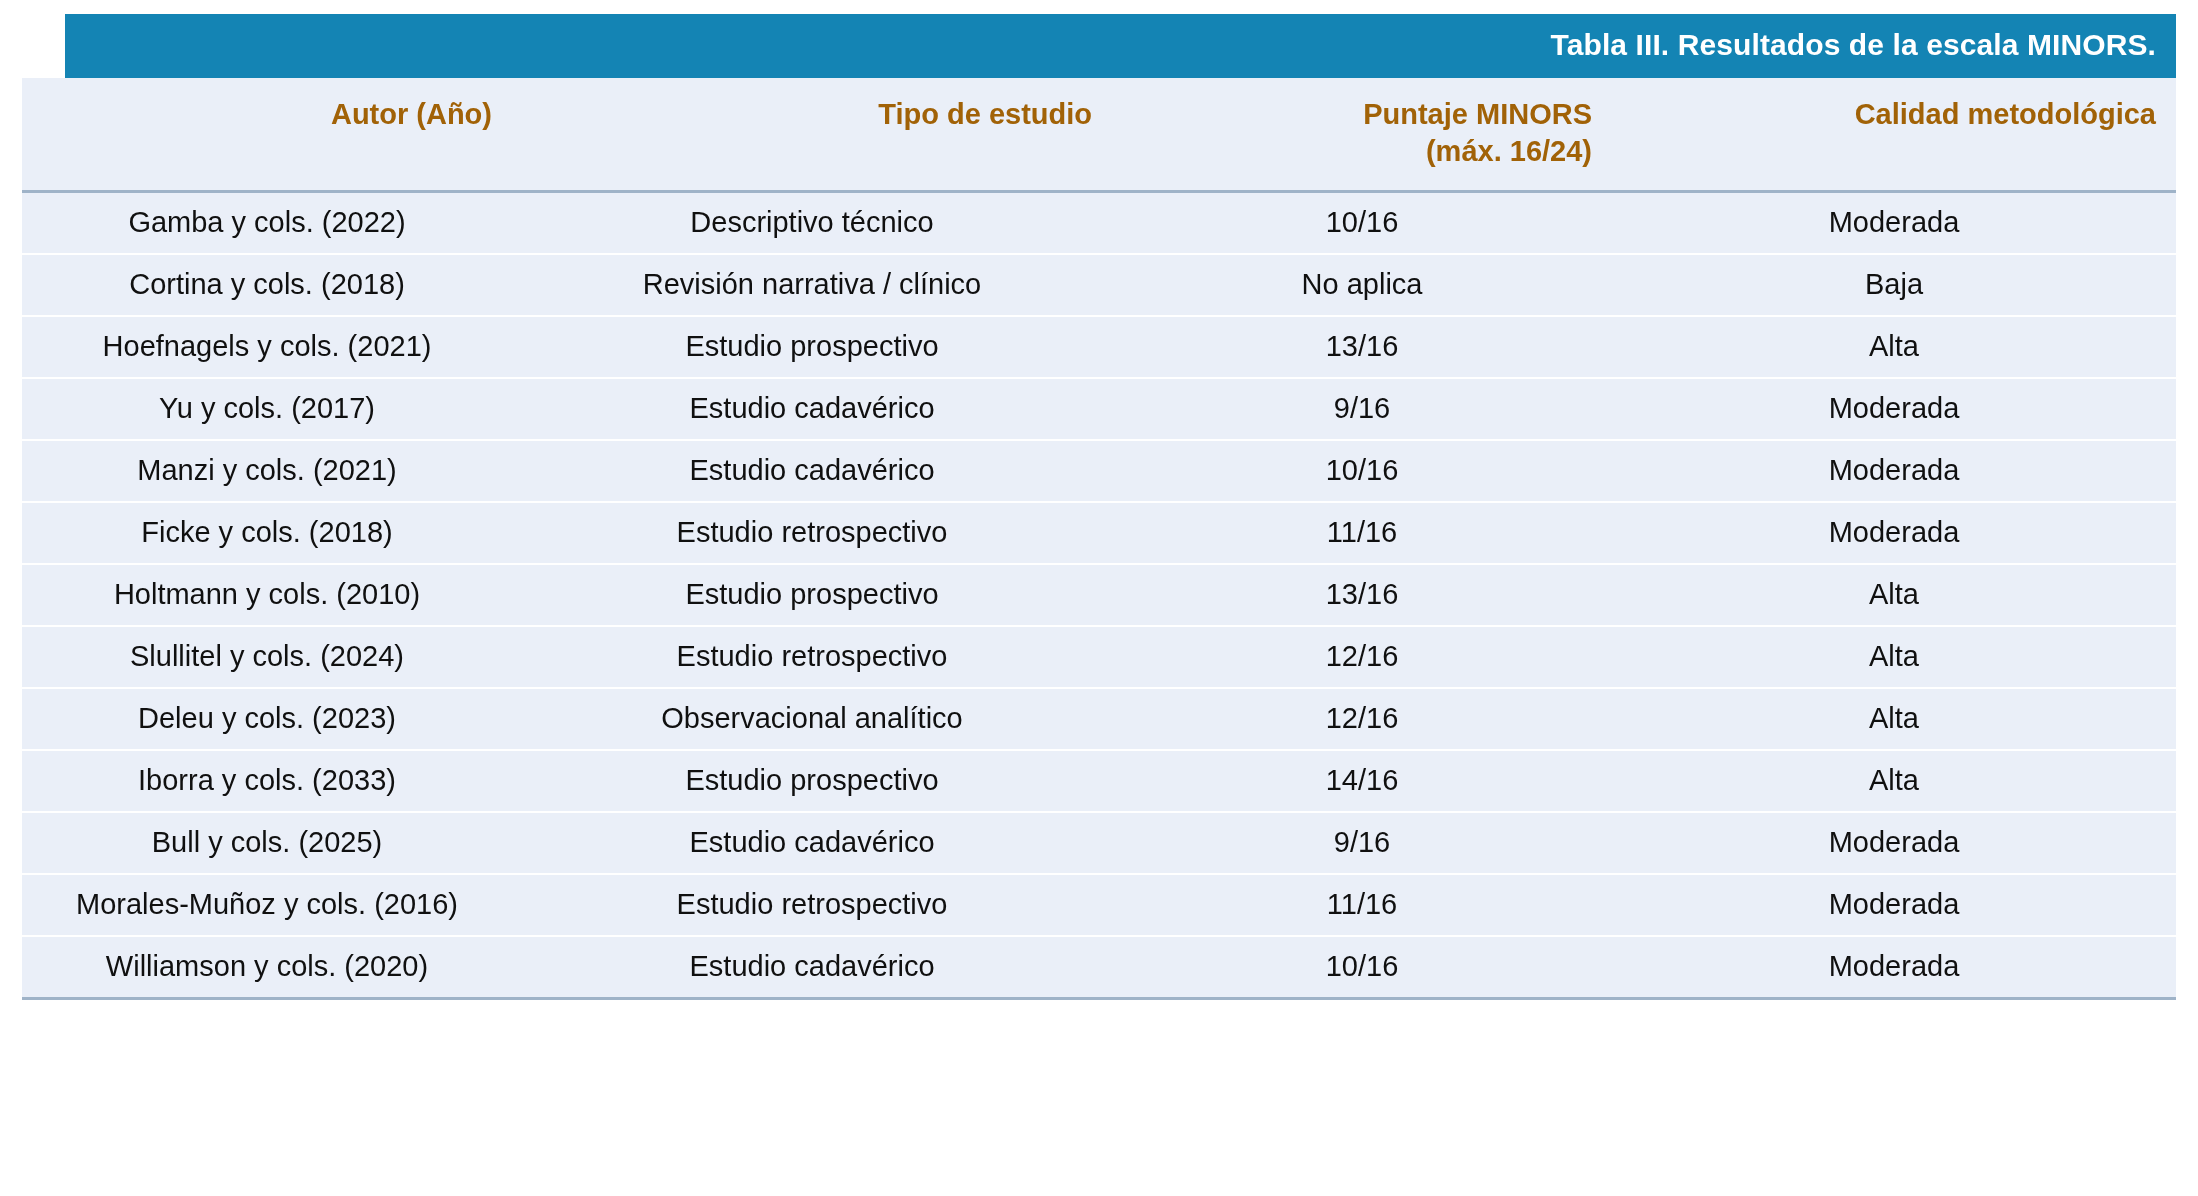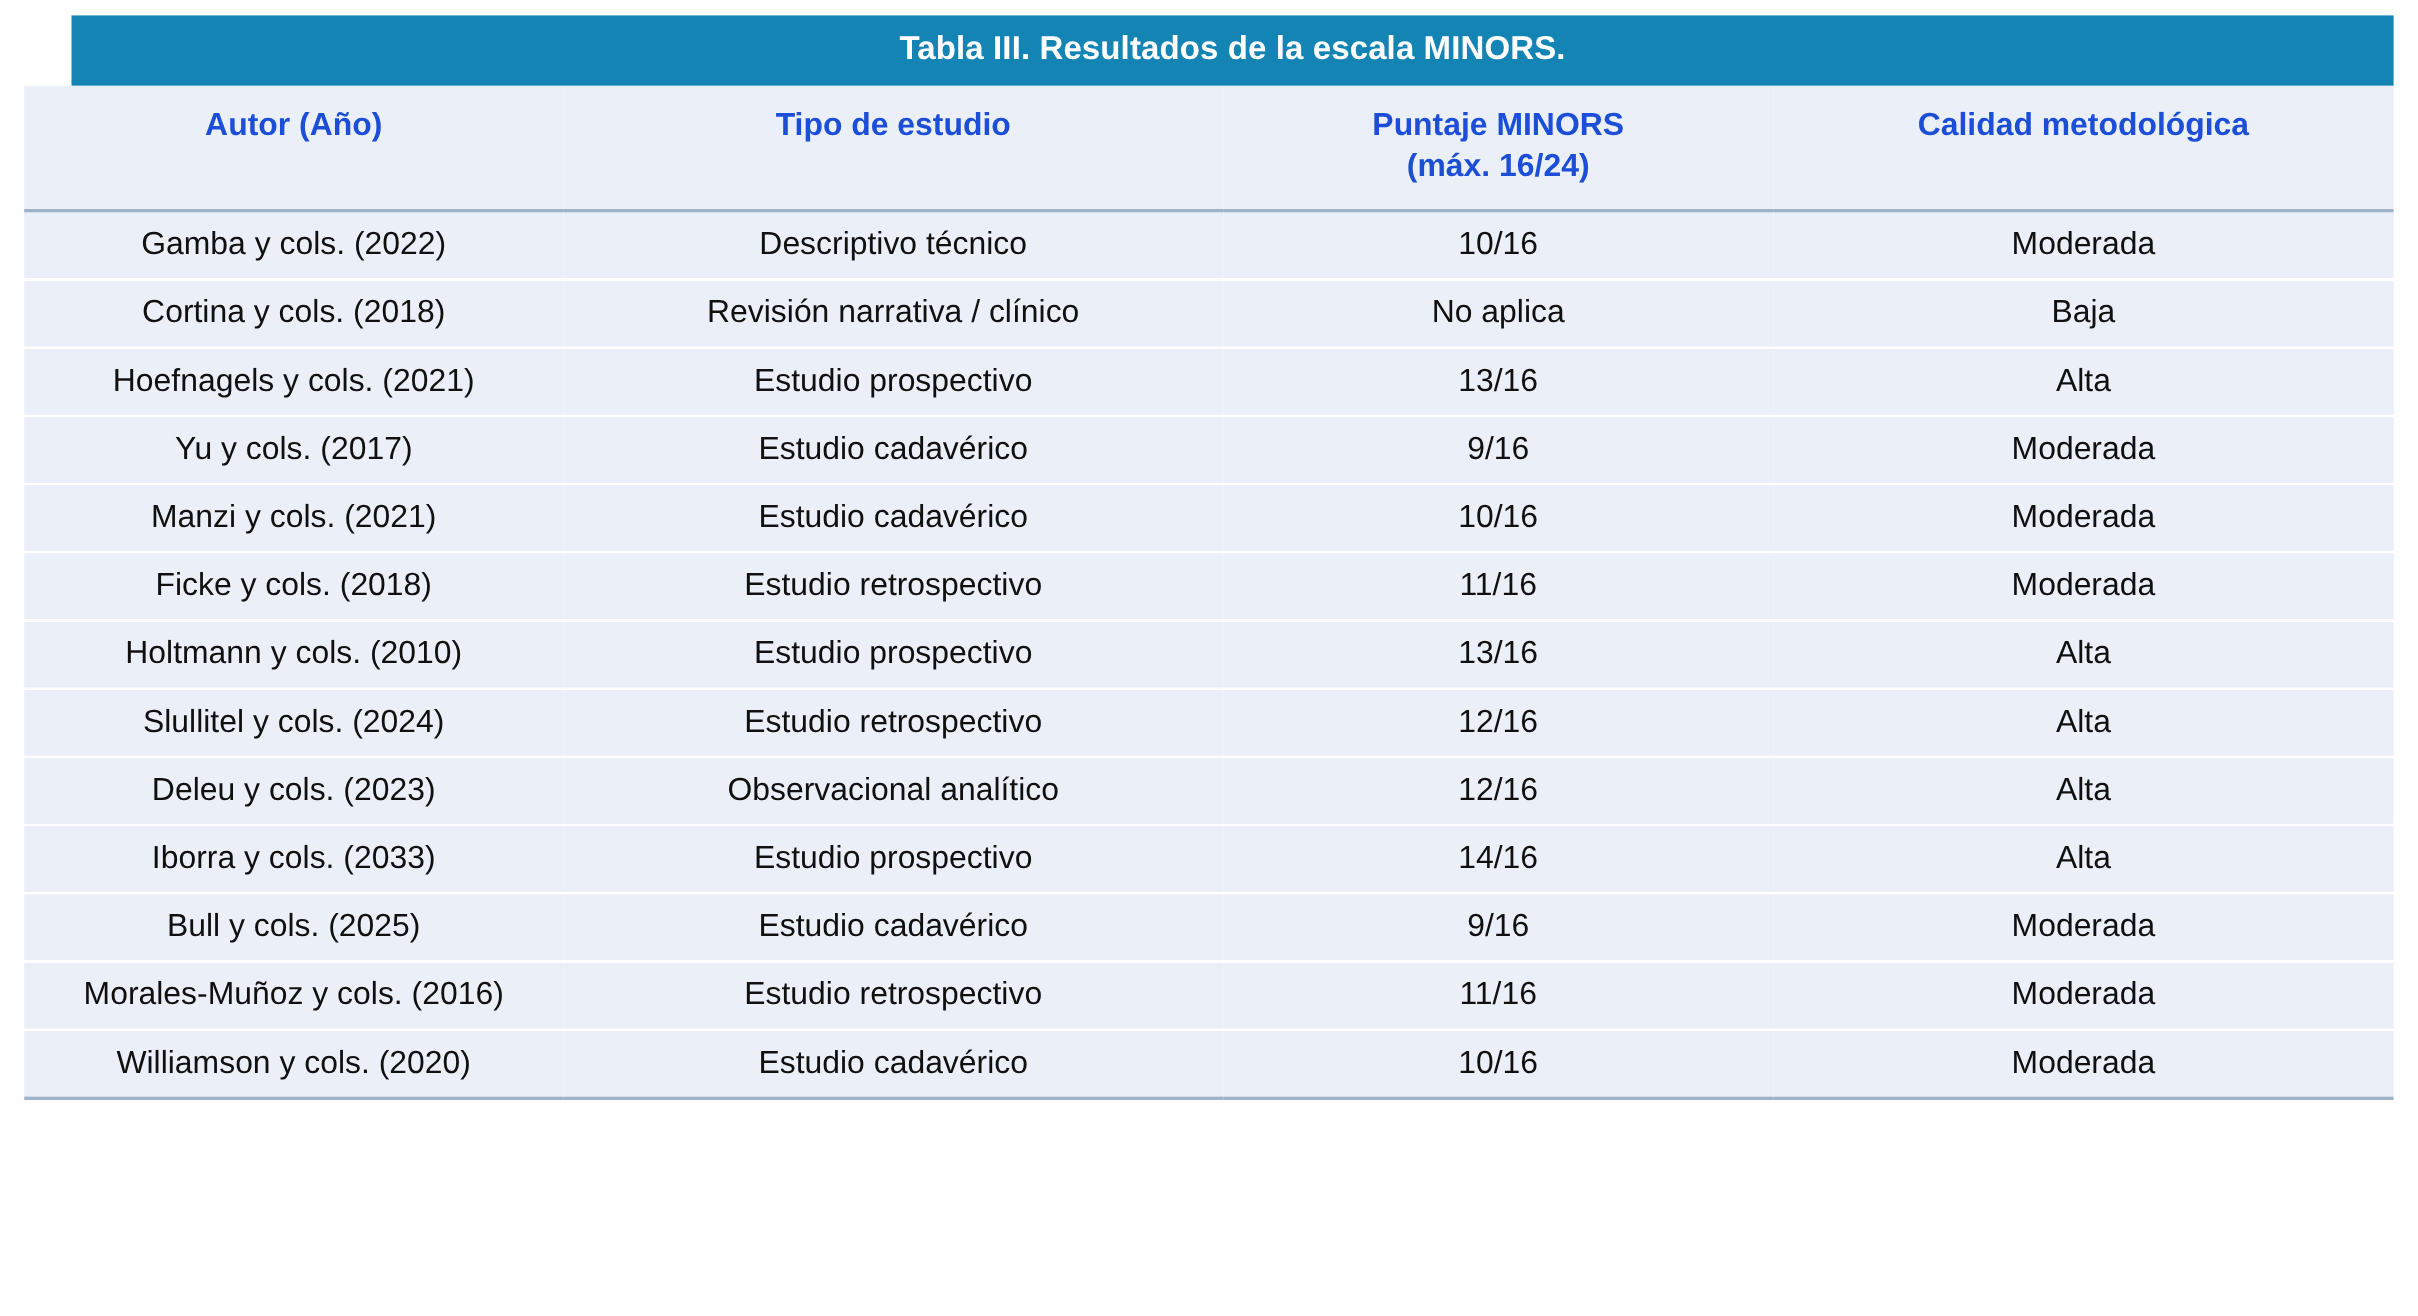--- a/index.html
+++ b/index.html
@@ -20,32 +20,32 @@
   }
   table.minors {
     width: 2154px;
     border-collapse: collapse;
     table-layout: fixed;
   }
   caption.table-title {
     caption-side: top;
     background: #1484b4;
     color: #ffffff;
-    text-align: center;
+    text-align: right;
     font-size: 30px;
     font-weight: bold;
     letter-spacing: 0.1px;
     padding: 14px 20px 16px 20px;
     box-sizing: border-box;
     margin-left: 43px;
   }
   thead th {
     background: #eaeff8;
-    color: #1d4ed8;
-    text-align: center;
+    color: #a16207;
+    text-align: right;
     font-size: 29px;
     font-weight: bold;
     padding: 18px 20px 20px 20px;
     vertical-align: top;
     line-height: 1.28;
     border-bottom: 3px solid #9fb3c8;
     box-sizing: border-box;
   }
   thead th .hdr-line-2 {
     display: block;

